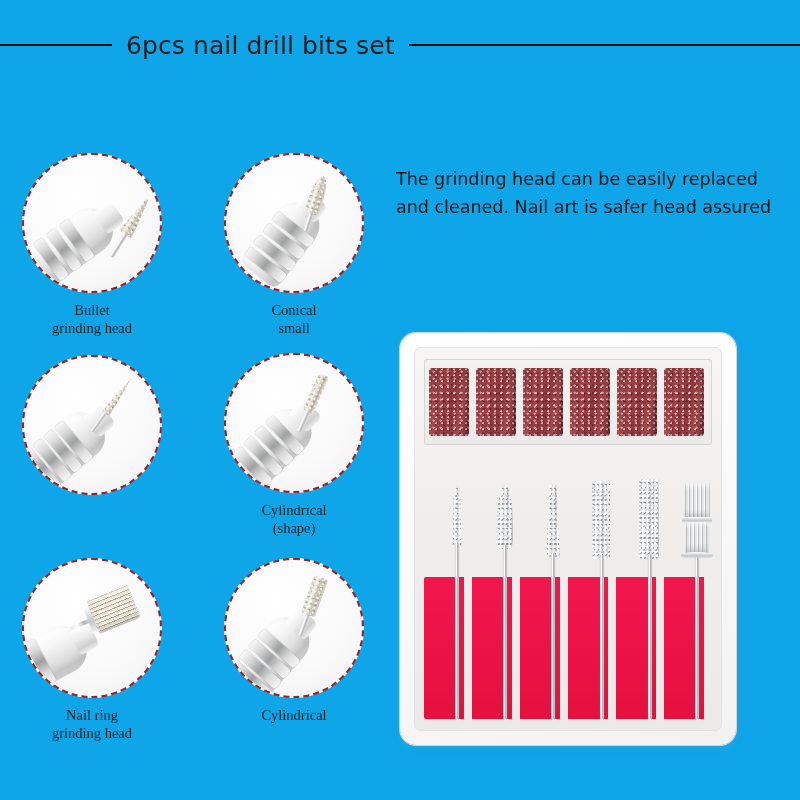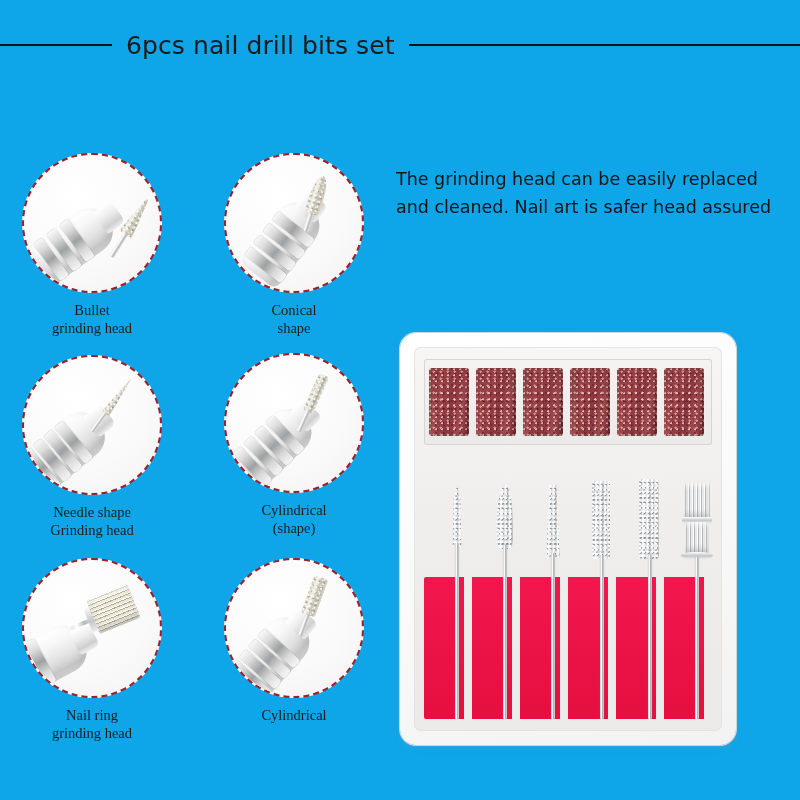--- a/index.html
+++ b/index.html
@@ -284,45 +284,41 @@
           <div class="hp-nose" style="left:76px; top:10px;"></div>
         </div>
         <div style="position:absolute; left:74px; top:18px; width:32px; height:62px; transform:rotate(18deg);">
           <div class="shank" style="left:12px; top:36px; width:5px; height:24px;"></div>
           <div class="head-grit" style="left:7px; top:2px; width:15px; height:40px; border-radius:50% 50% 30% 30% / 70% 70% 18% 18%;"></div>
         </div>
       </div>
     </div>
     <div class="caption">
       <span class="cl">Conical</span>
-      <span class="cl">shape</span>
+      <span class="cl">small</span>
     </div>
   </div>
 
   <div class="bit-cell" style="left:16px; top:355px;">
     <div class="circle">
       <div class="circle-inner">
         <div class="handpiece" style="left:-2px; top:66px; width:92px; height:48px; transform:rotate(-40deg);">
           <div class="hp-body" style="height:48px;"></div>
           <div class="hp-ring" style="left:6px; top:0; height:48px;"></div>
           <div class="hp-ring" style="left:20px; top:0; height:48px;"></div>
           <div class="hp-ring" style="left:34px; top:0; height:48px;"></div>
           <div class="hp-ring" style="left:48px; top:0; height:48px;"></div>
           <div class="hp-nose" style="left:76px; top:11px;"></div>
         </div>
         <div style="position:absolute; left:72px; top:14px; width:34px; height:70px; transform:rotate(36deg);">
           <div class="shank" style="left:13px; top:40px; width:4px; height:28px;"></div>
           <div class="head-grit" style="left:11px; top:2px; width:9px; height:44px; clip-path:polygon(48% 0%, 52% 0%, 100% 100%, 0% 100%);"></div>
         </div>
       </div>
     </div>
-    <div class="caption">
-      <span class="cl">Needle shape</span>
-      <span class="cl">Grinding head</span>
-    </div>
   </div>
 
   <div class="bit-cell" style="left:218px; top:353px;">
     <div class="circle">
       <div class="circle-inner">
         <div class="handpiece" style="left:4px; top:66px; width:92px; height:46px; transform:rotate(-44deg);">
           <div class="hp-body"></div>
           <div class="hp-ring" style="left:8px; top:0;"></div>
           <div class="hp-ring" style="left:23px; top:0;"></div>
           <div class="hp-ring" style="left:38px; top:0;"></div>

